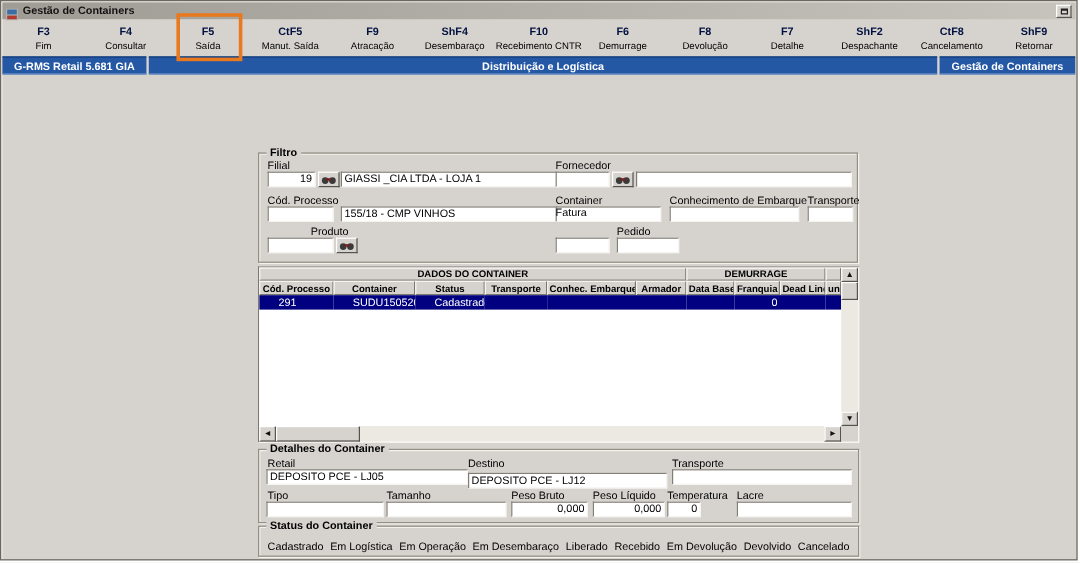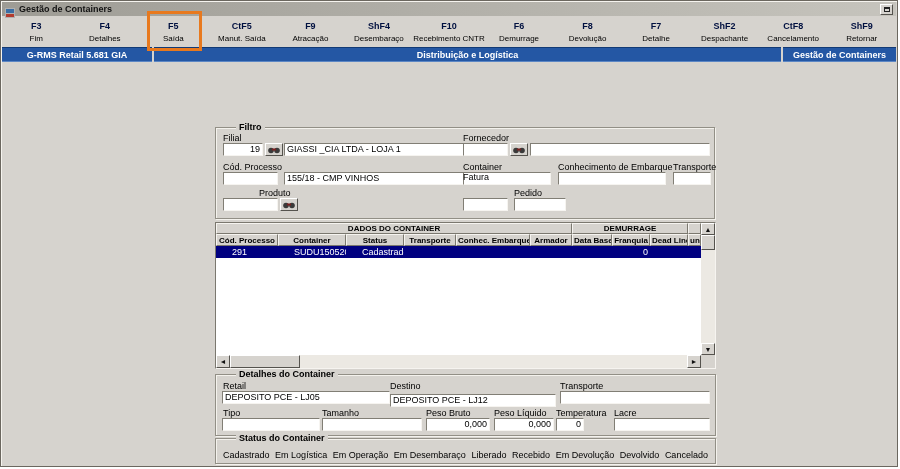--- a/index.html
+++ b/index.html
@@ -30,25 +30,25 @@
   .tbtn .lbl { font-size: 8px; color: #000; line-height: 10px; margin-top: 3px; white-space: nowrap; }
   .highlight-box { position: absolute; left: 146px; top: 10px; width: 55px; height: 40px;
     border: 3px solid #e8791e; z-index: 40; }
   
   .appbar { position: absolute; left: 1px; top: 46px; right: 1px; height: 15px; display: flex; gap: 2px; }
   .seg {
     background: #2457a4; color: #fff; font-size: 9px; font-weight: bold;
     display: flex; align-items: center; justify-content: center;
     border-top: 1px solid #123a75; border-bottom: 1px solid #5c86c4; white-space: nowrap;
   }
-  .seg.left { width: 150px; } .seg.mid { flex: 1; } .seg.right { width: 113px; }
+  .seg.left { width: 120px; } .seg.mid { flex: 1; } .seg.right { width: 113px; }
   
   .group { position: absolute; border: 1px solid #928f86;
     box-shadow: inset 1px 1px 0 #f4f2ed, 1px 1px 0 #f4f2ed; }
-  .legend { position: absolute; top: -6px; left: 20px; background: #d6d3ce;
+  .legend { position: absolute; top: -6px; left: 6px; background: #d6d3ce;
     padding: 0 3px; font-size: 9px; font-weight: bold; line-height: 11px; white-space: nowrap; }
   .flabel { position: absolute; font-size: 9px; line-height: 10px; white-space: nowrap; }
   .field {
     position: absolute; height: 13px; background: #fff;
     border: 1px solid; border-color: #817e75 #f6f4f0 #f6f4f0 #817e75;
     font-size: 9px; line-height: 11px; padding: 0 2px; overflow: hidden; white-space: nowrap;
   }
   .num { text-align: right; }
   .mini-btn {
     position: absolute; width: 18px; height: 13px; background: #d6d3ce;
@@ -107,21 +107,21 @@
     </span>
   </div>
 
   <div class="toolbar">
     <div class="tbtn">
         <div class="key">F3</div>
         <div class="lbl">Fim</div>
       </div>
     <div class="tbtn">
         <div class="key">F4</div>
-        <div class="lbl">Detalhes</div>
+        <div class="lbl">Consultar</div>
       </div>
     <div class="tbtn">
         <div class="key">F5</div>
         <div class="lbl">Saída</div>
       </div>
     <div class="tbtn">
         <div class="key">CtF5</div>
         <div class="lbl">Manut. Saída</div>
       </div>
     <div class="tbtn">

